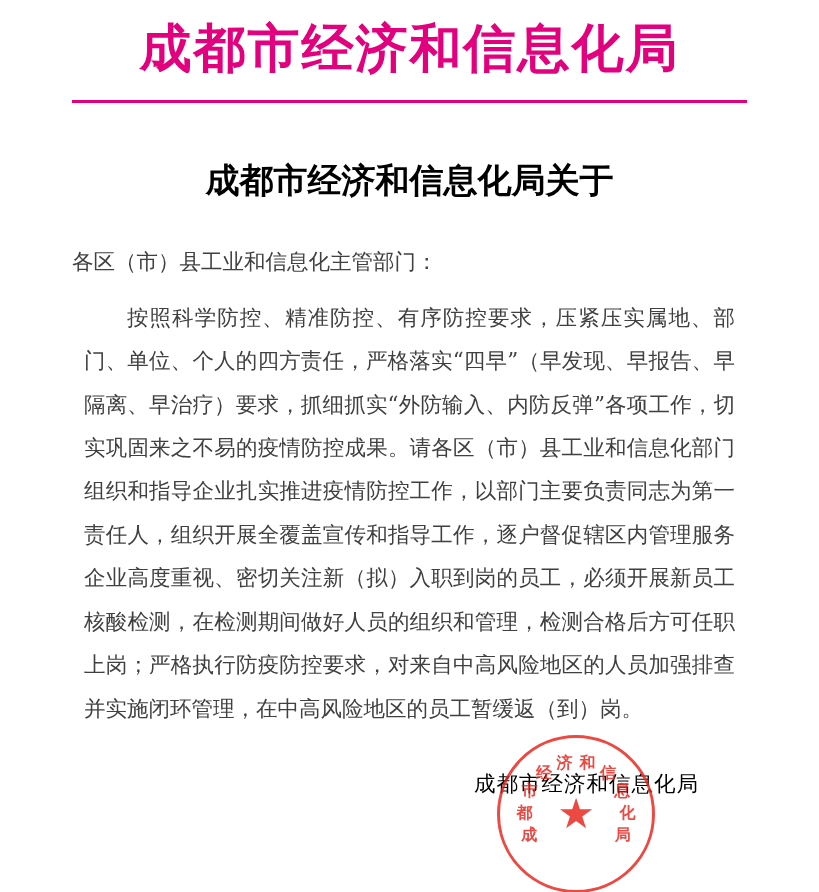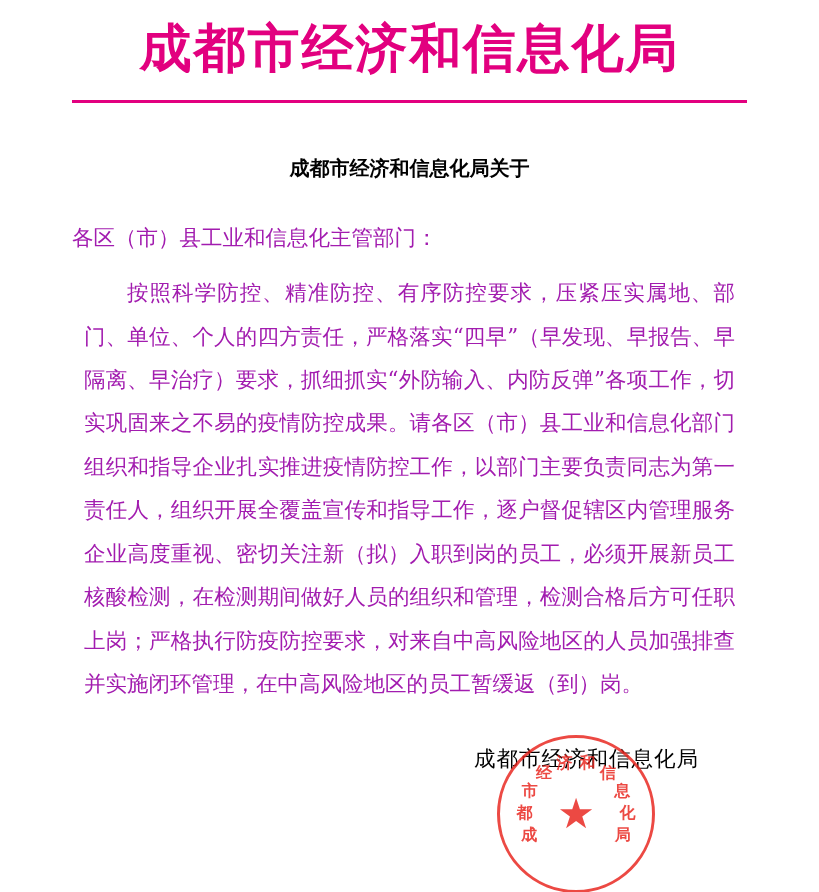--- a/index.html
+++ b/index.html
@@ -41,34 +41,34 @@
     height: 3px;
     background: #e2007f;
     width: 100%;
   }
   
   .doc-title {
     margin-top: 48px;
     text-align: center;
     font-family: "DejaVu Serif", serif;
     font-weight: bold;
-    font-size: 20px;
+    font-size: 34px;
     line-height: 1.75;
     color: #000000;
   }
   .doc-title-line {
     display: block;
     white-space: nowrap;
   }
   
   .body-block {
     margin-top: 30px;
     font-size: 21.5px;
     line-height: 2.02;
-    color: #a21caf;
+    color: #404040;
     text-align: justify;
     text-justify: inter-ideograph;
     font-family: "DejaVu Serif", serif;
   }
   .salutation {
     margin: 0;
   }
   .para {
     margin: 12px;
     text-indent: 2em;

